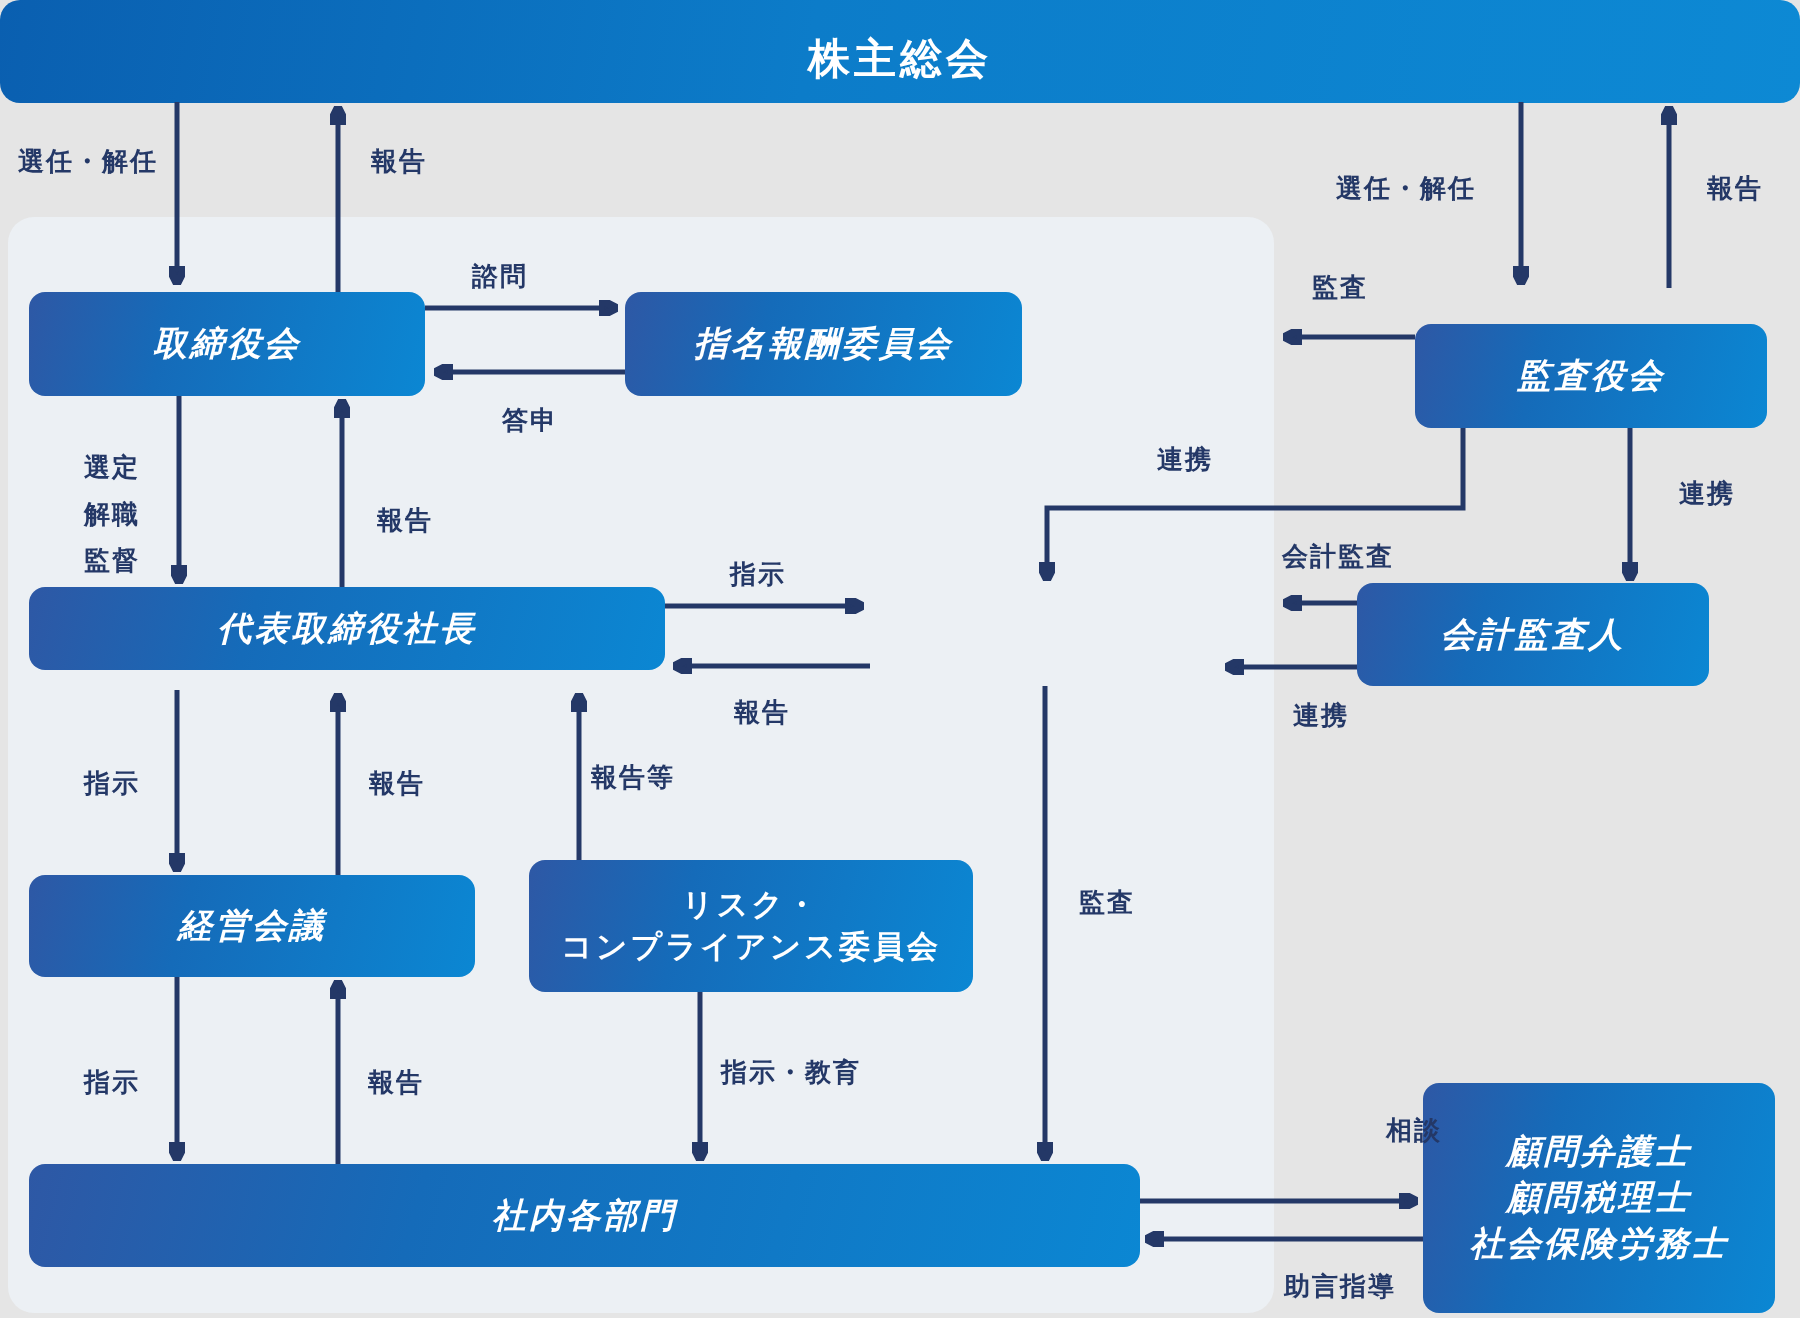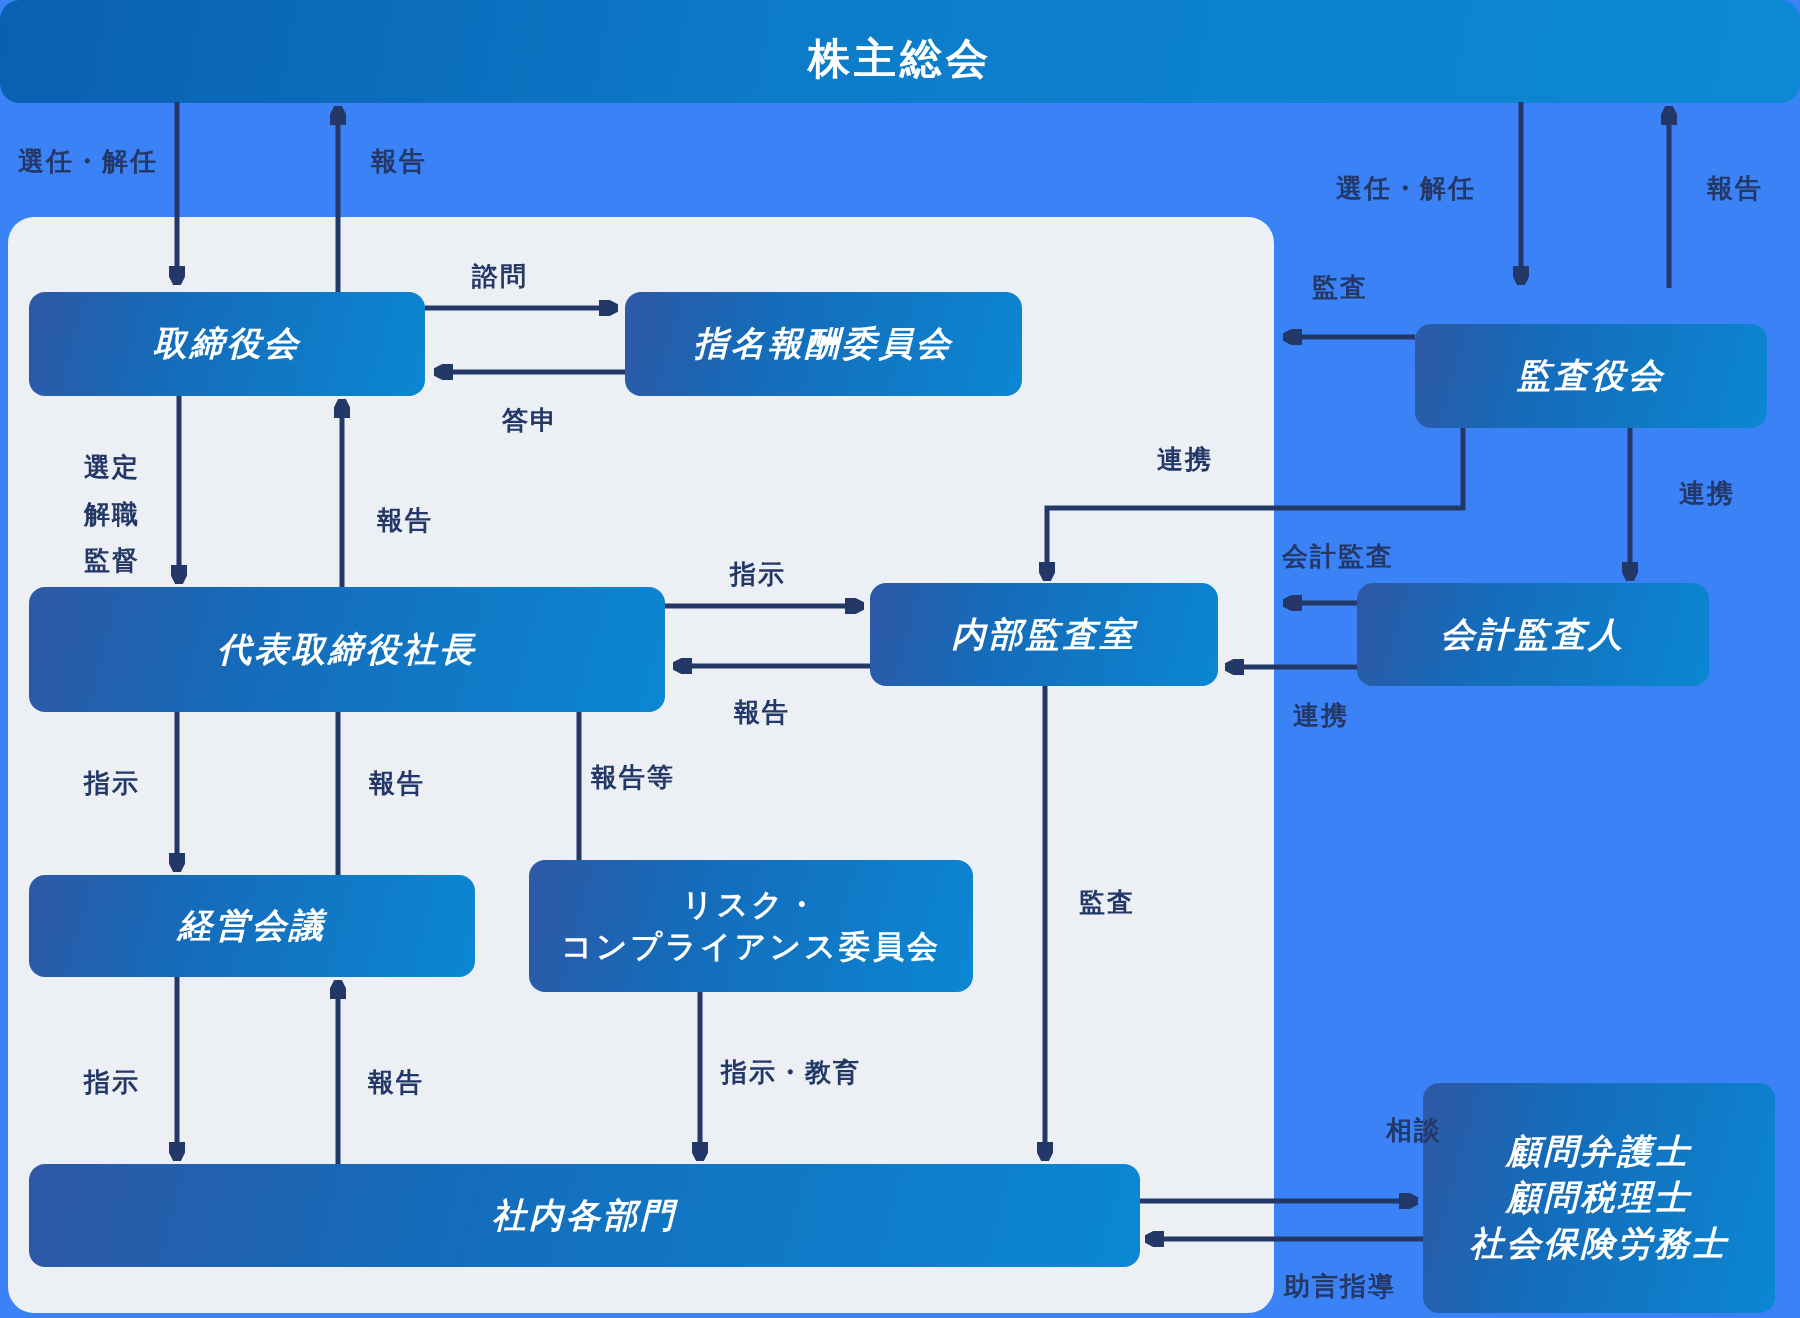--- a/index.html
+++ b/index.html
@@ -1,16 +1,16 @@
 <!DOCTYPE html>
 <html><head>
 <meta charset="utf-8">
 <style>
   html,body{margin:0;padding:0;background:#000;}
-  #stage{position:relative;width:1800px;height:1318px;background:#3b82f6;overflow:hidden;
+  #stage{position:relative;width:1800px;height:1318px;background:#e5e5e5;overflow:hidden;
          font-family:"Liberation Sans","DejaVu Sans",sans-serif;}
   #banner{position:absolute;left:0;top:0;width:1800px;height:103px;border-radius:20px;
           background:linear-gradient(100deg,#0a5fb0 0%,#0c7cc9 45%,#0d89d4 100%);
           display:flex;align-items:center;justify-content:center;}
   #banner .t{color:#fff;font-size:42px;font-weight:700;letter-spacing:4px;margin-top:14px;}
   #panel{position:absolute;left:8px;top:217px;width:1266px;height:1096px;background:#ecf0f4;border-radius:26px;}
   .node{position:absolute;border-radius:16px;display:flex;flex-direction:column;align-items:center;justify-content:center;
         background:linear-gradient(105deg,#2e58a5 0%,#156bb9 35%,#0b87d3 100%);
         color:#fff;font-weight:700;letter-spacing:3px;}
   .node .ln{line-height:1.35;white-space:nowrap;}
@@ -65,25 +65,22 @@
 
   <div class="node" style="left:29px;top:292px;width:396px;height:104px;">
     <div class="ln f34">取締役会</div>
   </div>
   <div class="node" style="left:625px;top:292px;width:397px;height:104px;">
     <div class="ln f34">指名報酬委員会</div>
   </div>
   <div class="node" style="left:1415px;top:288px;width:352px;height:104px;margin-top:36px;">
     <div class="ln f34">監査役会</div>
   </div>
-  <div class="node" style="left:29px;top:587px;width:636px;height:125px;align-items:center;">
+  <div class="node" style="left:29px;top:587px;width:636px;height:83px;align-items:center;">
     <div class="ln f34">代表取締役社長</div>
-  </div>
-  <div class="node" style="left:870px;top:583px;width:348px;height:103px;">
-    <div class="ln f34">内部監査室</div>
   </div>
   <div class="node" style="left:1357px;top:583px;width:352px;height:103px;">
     <div class="ln f34">会計監査人</div>
   </div>
   <div class="node" style="left:29px;top:875px;width:446px;height:102px;">
     <div class="ln f34">経営会議</div>
   </div>
   <div class="node" style="left:529px;top:860px;width:444px;height:132px;">
     <div class="ln f31">リスク・</div>
     <div class="ln f31">コンプライアンス委員会</div>

